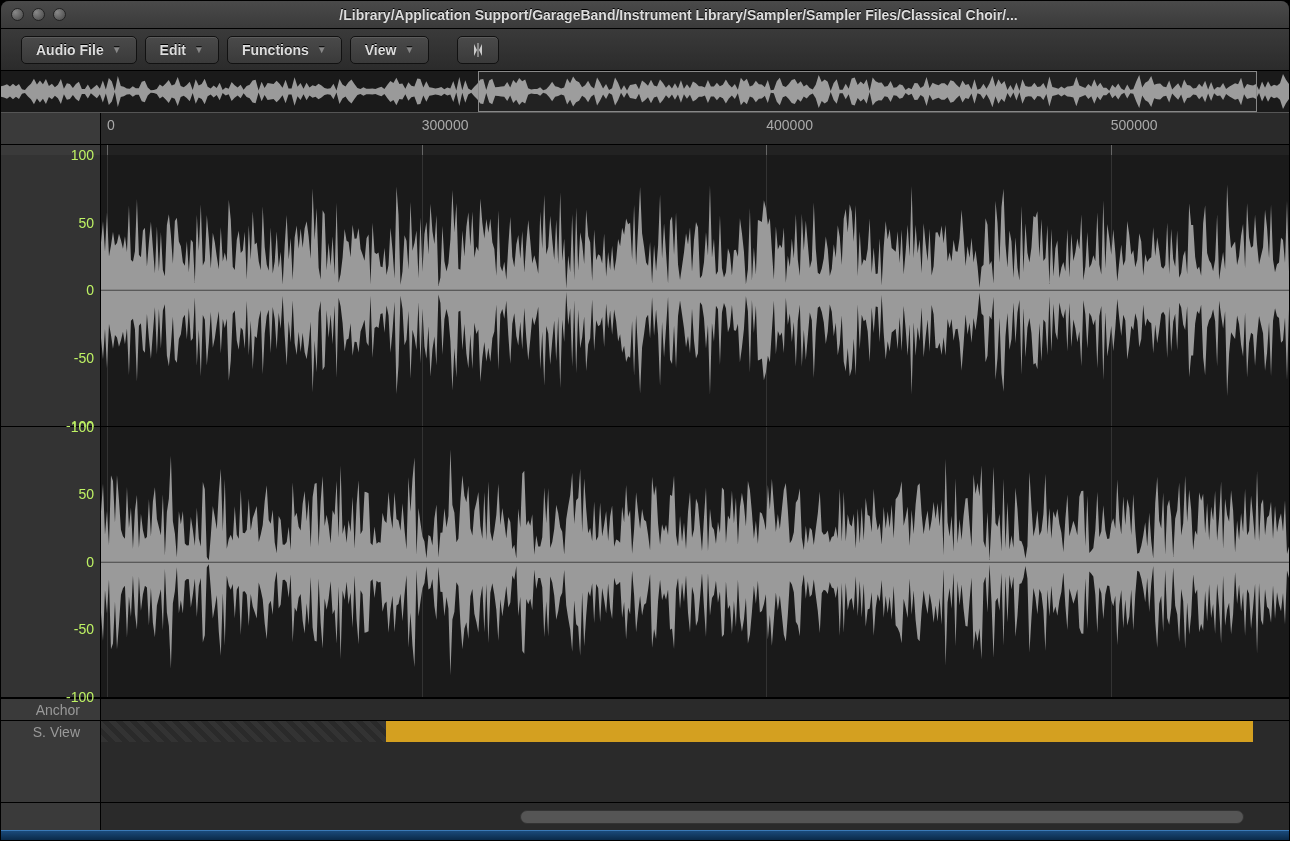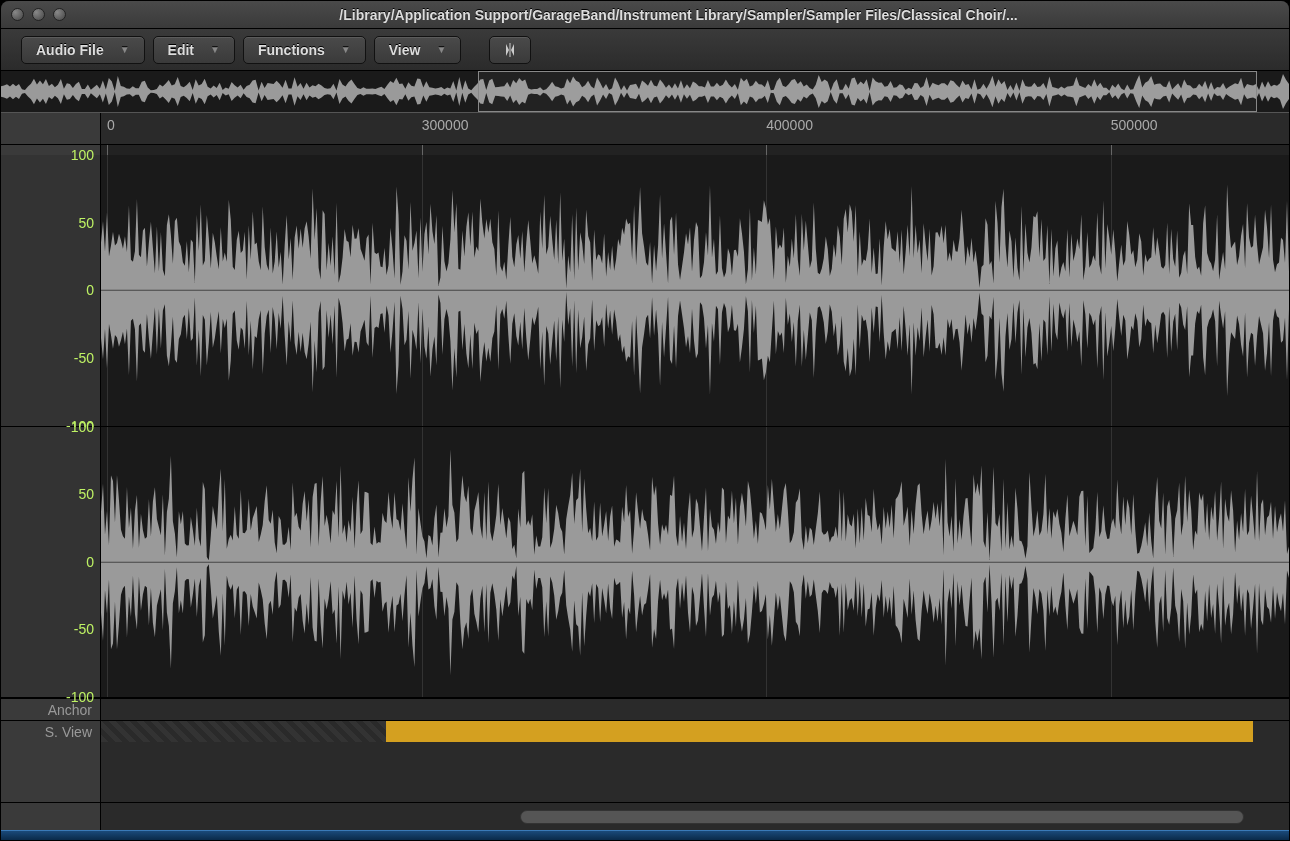--- a/index.html
+++ b/index.html
@@ -3,21 +3,21 @@
 <meta charset="utf-8">
 <style>
 * { margin:0; padding:0; box-sizing:border-box; }
 body { background:#000; font-family:"Lucida Grande","Helvetica Neue",Arial,sans-serif; font-size:12px; color:#999; overflow:hidden; }
 .window { width:1290px; height:841px; background:#1a1a1a; border:1px solid #000; border-radius:8px 8px 0 0; display:flex; flex-direction:column; box-shadow:0 0 20px rgba(0,0,0,.8); }
 .titlebar { height:28px; background:linear-gradient(#4a4a4a,#3a3a3a); border-bottom:1px solid #000; display:flex; align-items:center; padding:0 10px; border-radius:8px 8px 0 0; }
 .traffic { display:flex; gap:8px; margin-right:12px; }
 .traffic span { width:13px; height:13px; border-radius:50%; background:radial-gradient(circle at 30% 30%,#888,#444); border:1px solid #222; }
 .title { flex:1; text-align:center; font-size:14px; color:#ddd; font-weight:bold; text-shadow:0 -1px 0 #000; white-space:nowrap; overflow:hidden; text-overflow:ellipsis; }
 .toolbar { height:42px; background:linear-gradient(#3a3a3a,#2b2b2b); border-bottom:1px solid #000; display:flex; align-items:center; padding:0 20px; gap:8px; }
-.menu-btn { background:linear-gradient(#4a4a4a,#3a3a3a); border:1px solid #111; border-radius:5px; height:28px; padding:12px 14px; color:#ddd; font-size:14px; font-weight:bold; display:flex; align-items:center; gap:16px; cursor:pointer; text-shadow:0 -1px 0 #000; box-shadow:inset 0 1px 0 rgba(255,255,255,.1); }
+.menu-btn { background:linear-gradient(#4a4a4a,#3a3a3a); border:1px solid #111; border-radius:5px; height:28px; padding:12px 14px; color:#ddd; font-size:14px; font-weight:bold; display:flex; align-items:center; gap:8px; cursor:pointer; text-shadow:0 -1px 0 #000; box-shadow:inset 0 1px 0 rgba(255,255,255,.1); }
 .chev { color:#888; font-size:10px; }
 .icon-btn { background:linear-gradient(#4a4a4a,#3a3a3a); border:1px solid #111; border-radius:5px; width:42px; height:28px; display:flex; align-items:center; justify-content:center; cursor:pointer; box-shadow:inset 0 1px 0 rgba(255,255,255,.1); margin-left:20px; }
 .overview { height:42px; background:#1a1a1a; border-bottom:1px solid #555; position:relative; }
 .overview svg { width:100%; height:100%; display:block; }
 .ov-sel { position:absolute; top:0; bottom:0; border:1px solid #888; background:rgba(255,255,255,.04); }
 .content { flex:1; display:flex; flex-direction:column; background:#2a2a2a; min-height:0; }
 .ruler { height:32px; display:flex; border-bottom:1px solid #000; }
 .gutter { width:100px; background:#3a3a3a; border-right:1px solid #000; display:flex; align-items:center; justify-content:flex-end; padding-right:8px; color:#888; font-size:13px; }
 .ruler-track { flex:1; position:relative; background:#2a2a2a; }
 .ruler-track .tick { position:absolute; top:4px; font-size:14px; color:#aaa; }
@@ -28,21 +28,21 @@
 .waves { flex:1; display:flex; min-height:0; }
 .ylabels { width:100px; display:flex; flex-direction:column; }
 .ylabel-set { flex:1; border-right:1px solid #000; border-bottom:1px solid #000; background:#333; position:relative; }
 .ylabel-set span { position:absolute; right:6px; font-size:14px; color:#bef264; transform:translateY(-50%); }
 .wavearea { flex:1; display:flex; flex-direction:column; background:#1a1a1a; position:relative; }
 .wave-ch { flex:1; border-bottom:1px solid #000; position:relative; }
 .wave-ch svg { width:100%; height:100%; display:block; }
 .gridline { position:absolute; top:0; bottom:0; width:1px; background:rgba(128,128,128,.25); }
 .footer-rows { background:#333; }
 .frow { height:22px; display:flex; border-top:1px solid #000; }
-.frow .lbl { width:100px; background:#3a3a3a; border-right:1px solid #000; display:flex; align-items:center; justify-content:flex-end; padding-right:8px; font-size:14px; color:#999; }
+.frow .lbl { width:100px; background:#3a3a3a; border-right:1px solid #000; display:flex; align-items:center; justify-content:flex-end; padding-right:20px; font-size:14px; color:#999; }
 .frow .track { flex:1; position:relative; background:#2a2a2a; }
 .region-bar { position:absolute; top:0; bottom:0; background:#a02020; }
 .loop-bar { position:absolute; top:0; bottom:0; background:#d4a020; }
 .loop-hatching { position:absolute; top:0; bottom:0; background:repeating-linear-gradient(45deg,#333 0,#333 5px,#2a2a2a 5px,#2a2a2a 10px); }
 .empty-rows { height:60px; display:flex; background:#2a2a2a; }
 .empty-rows .lbl { width:100px; background:#3a3a3a; border-right:1px solid #000; }
 .scroll-row { height:28px; display:flex; background:#2a2a2a; border-top:1px solid #000; }
 .scroll-row .lbl { width:100px; background:#3a3a3a; border-right:1px solid #000; }
 .scroll-track { flex:1; display:flex; align-items:center; padding:0 10px; }
 .scroll-thumb { height:14px; background:#555; border-radius:7px; border:1px solid #333; }

